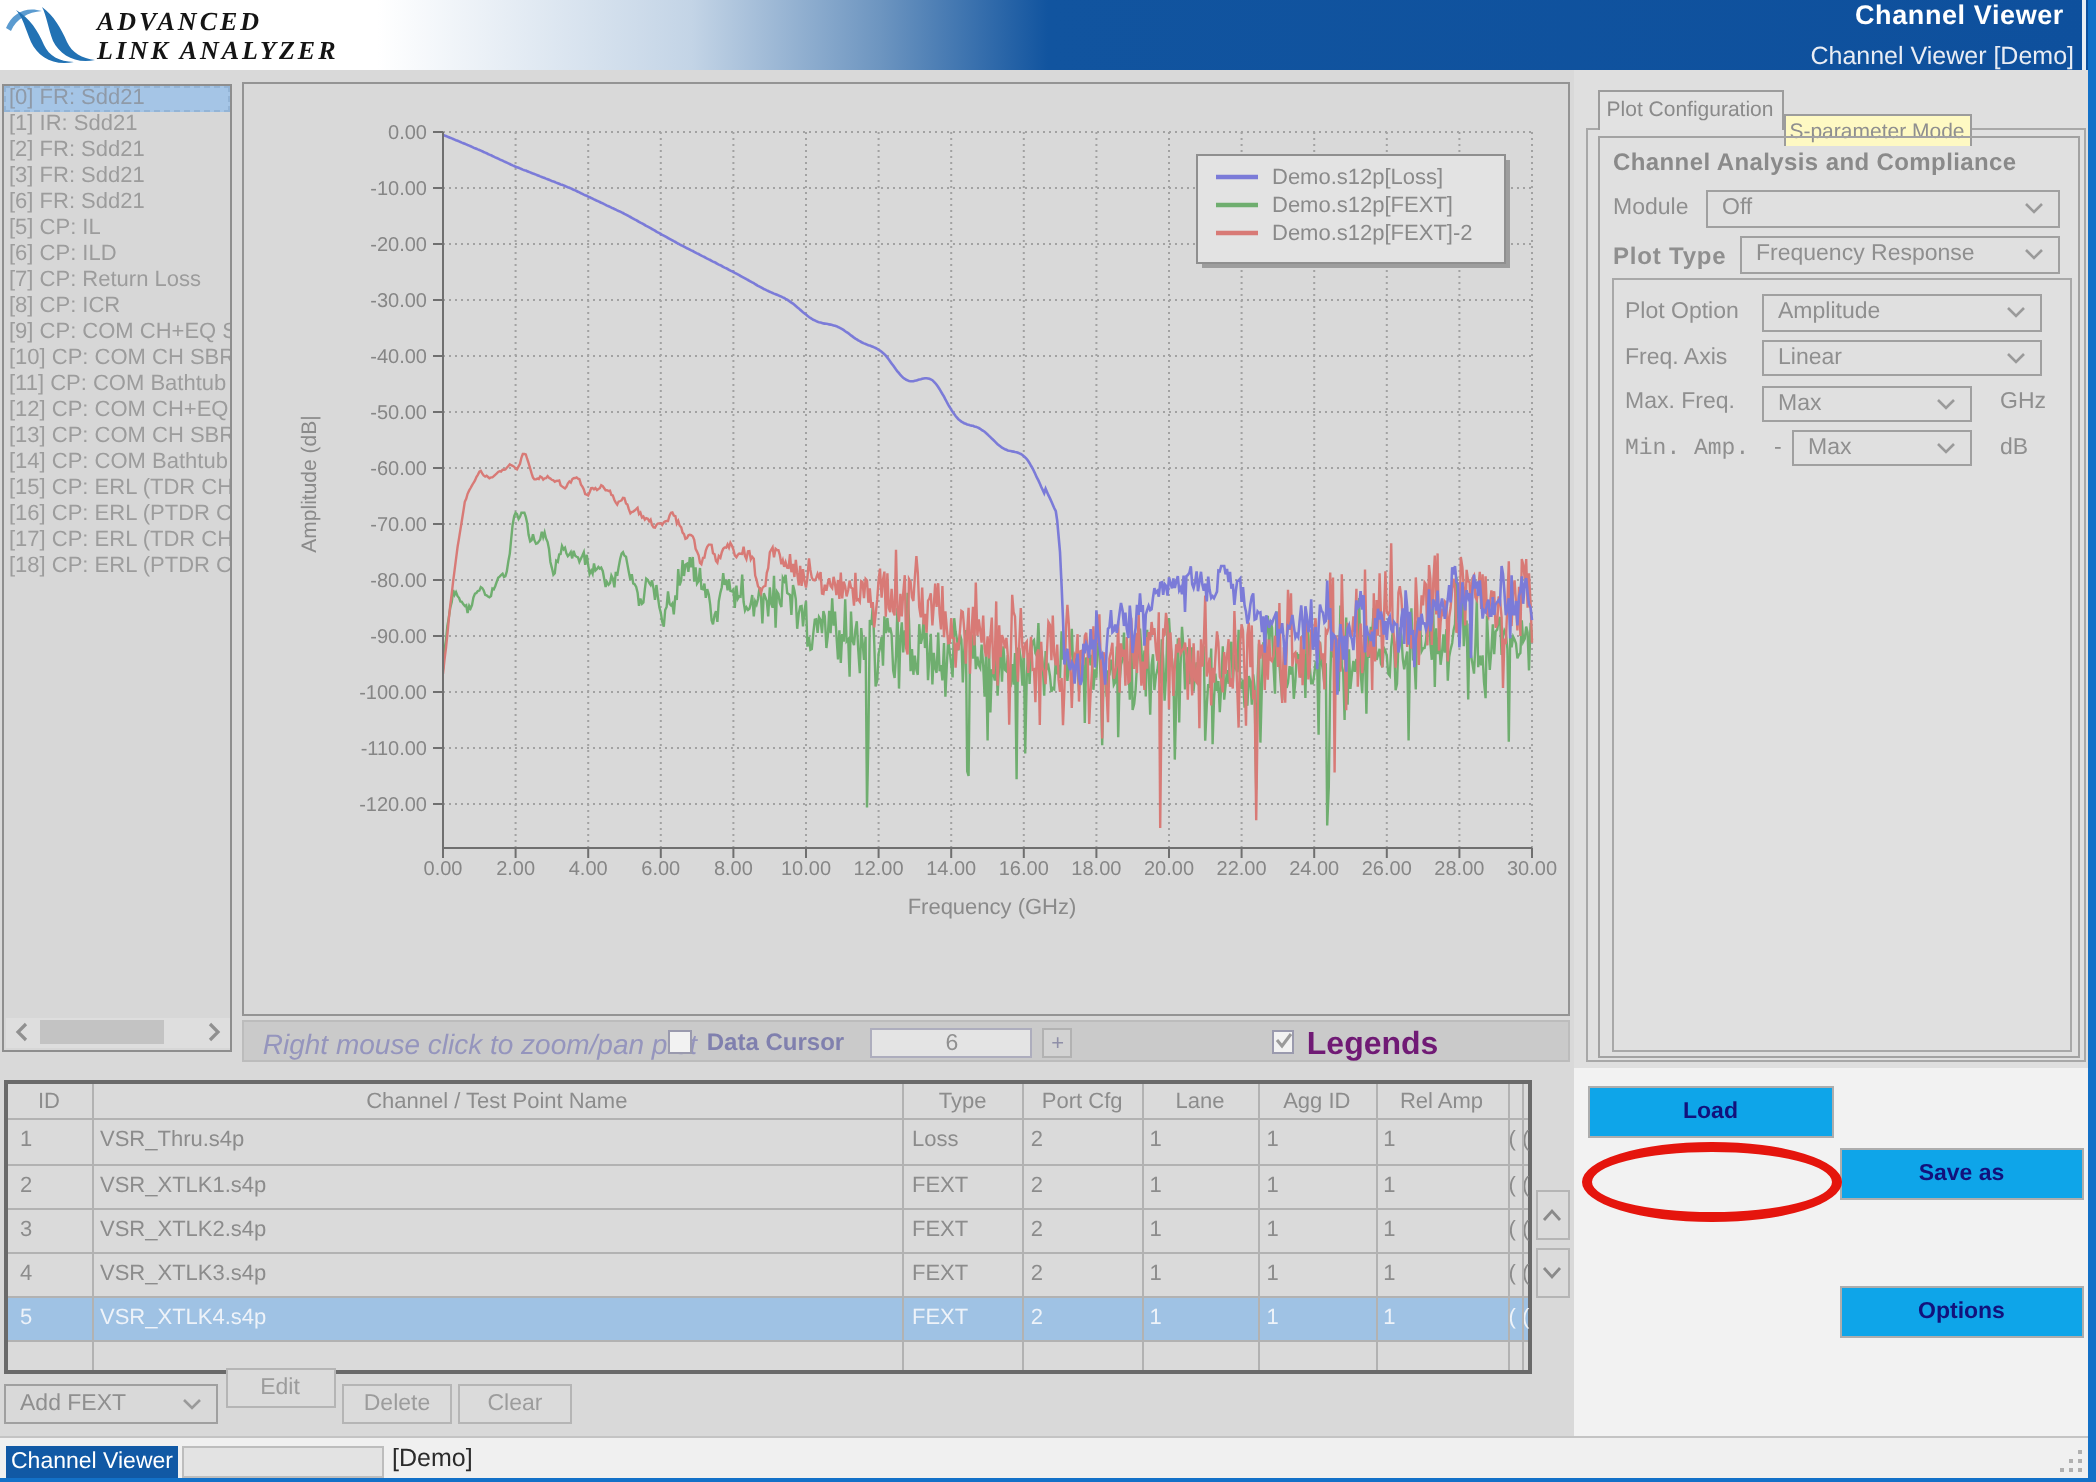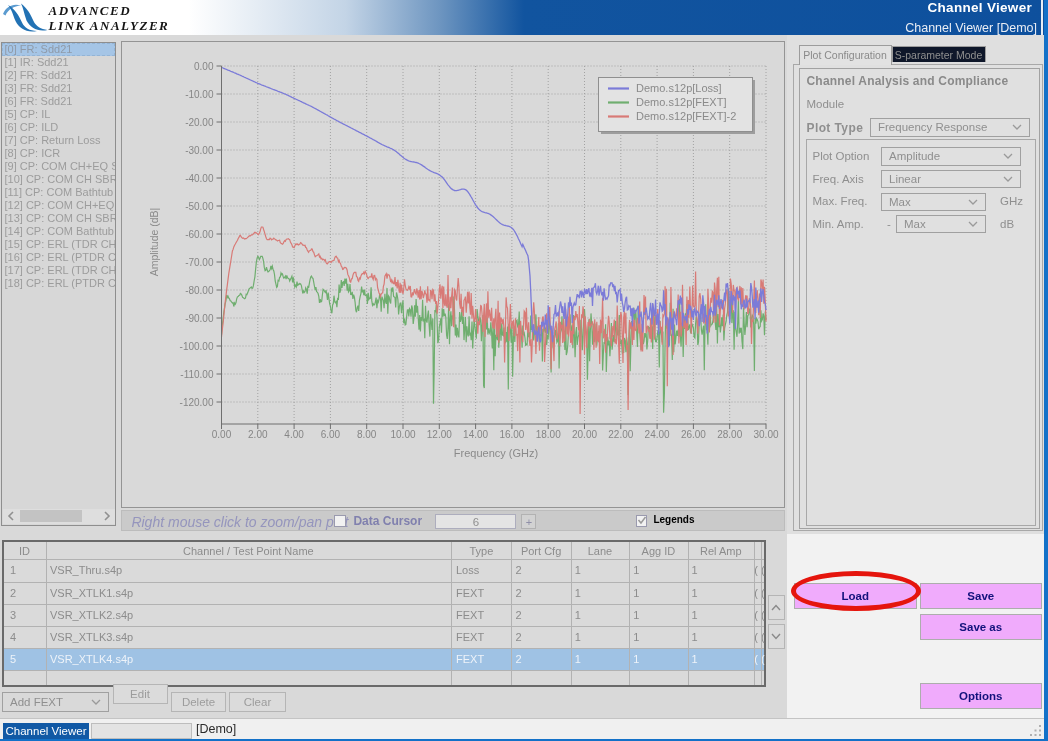--- a/index.html
+++ b/index.html
@@ -10,21 +10,21 @@
 .li{height:13px;line-height:13px;font-size:11px;color:#9c9c9c;padding-left:3px;white-space:nowrap;overflow:hidden;}
 .li.sel{background:#a5c5e6;color:#8f9aa8;outline:1px dashed #93b4d6;outline-offset:-1px;}
 #lsb{position:absolute;left:1px;bottom:1px;width:112.5px;height:15px;background:#dedede;}
 #plotpanel{position:absolute;left:121.4px;top:41.4px;width:664px;height:467px;background:#d9d9d9;border:1px solid #949494;}
 #pbar{position:absolute;left:121.4px;top:509.5px;width:664px;height:21.5px;background:#cacaca;border:1px solid #bcbcbc;}
 #tbl{position:absolute;left:1.5px;top:539.5px;width:764.5px;height:147px;background:#dadada;border:2px solid #6a6a6a;}
 .th{position:absolute;font-size:11px;color:#8c8c8c;text-align:center;line-height:18px;overflow:hidden;white-space:nowrap;}
 .tv{position:absolute;width:1px;background:#b2b2b2;}
 .thl{position:absolute;left:0px;width:760.5px;height:1px;background:#b2b2b2;}
 .tc{position:absolute;font-size:11px;display:flex;align-items:center;white-space:nowrap;}
-.btn{position:absolute;background:#f0abfc;border:1px solid #adadad;color:#12127c;font-weight:bold;font-size:11.5px;display:flex;align-items:center;justify-content:center;margin-top:40px;}
+.btn{position:absolute;background:#0ea5e9;border:1px solid #adadad;color:#12127c;font-weight:bold;font-size:11.5px;display:flex;align-items:center;justify-content:center;}
 .gbtn{position:absolute;background:#dbdbdb;border:1px solid #b5b5b5;color:#9c9c9c;font-size:11.5px;display:flex;align-items:center;justify-content:center;}
 .cb{position:absolute;z-index:4;border:1px solid #a0a0a0;color:#8f8f8f;font-size:11.5px;display:flex;align-items:center;}
 .lbl{position:absolute;font-size:11.5px;color:#8f8f8f;}
 #rpanel{position:absolute;left:787px;top:34.5px;width:257px;height:499px;background:#dfdfdf;}
 #bpanel{position:absolute;left:787px;top:533.5px;width:257px;height:184px;background:#f2f2f2;}
 #sbar{position:absolute;left:0;top:718px;width:1048px;height:21px;background:#f0f0f0;border-top:1px solid #c4c4c4;}
 #bluebottom{position:absolute;left:0;top:739px;width:1048px;height:2px;background:#1371c8;}
 #blueright{position:absolute;left:1044px;top:0;width:4px;height:741px;background:#1371c8;}
 </style></head><body>
 <div id="root">
@@ -192,21 +192,21 @@
   <div style="position:absolute;left:9px;top:3px;font-size:14px;font-style:italic;color:#9595bd;">Right mouse click to zoom/pan plot</div>
   <div style="position:absolute;left:212px;top:4.5px;width:11.5px;height:11.5px;background:#f2f2f2;border:1px solid #9a9aae;"></div>
   <div style="position:absolute;left:231px;top:3px;font-size:12px;font-weight:bold;color:#8080ae;">Data Cursor</div>
   <div style="position:absolute;left:313px;top:3px;width:81px;height:15.5px;background:#e4e4e4;border:1px solid #adadbd;text-align:center;font-size:11.5px;color:#909090;line-height:14px;">6</div>
   <div style="position:absolute;left:399px;top:3px;width:15px;height:15.5px;background:#d2d2d2;border:1px solid #b2b2b2;text-align:center;font-size:11px;color:#8f8fa8;line-height:14px;">+</div>
   <div style="position:absolute;left:513.6px;top:4.5px;width:11.5px;height:11.5px;background:#f2f2f2;border:1px solid #9a9aae;">
     <svg width="10" height="9" viewBox="0 0 10 9" style="position:absolute;left:0px;top:0px;">
           <path d="M1.5 4 L4 7 L8.5 1" fill="none" stroke="#9a9a9a" stroke-width="1.5"></path>
         </svg>
   </div>
-  <div style="position:absolute;left:531px;top:3px;font-size:10px;font-weight:bold;color:#000000;">Legends</div>
+  <div style="position:absolute;left:531px;top:3px;font-size:16px;font-weight:bold;color:#701a75;">Legends</div>
 </div>
 
 <div id="tbl">
       <div class="th" style="left:0px;width:42.0px;top:0px;height:17.8px;">ID</div>
       <div class="th" style="left:42px;width:405.8px;top:0px;height:17.8px;">Channel / Test Point Name</div>
       <div class="th" style="left:447.8px;width:60.1px;top:0px;height:17.8px;">Type</div>
       <div class="th" style="left:507.9px;width:59.4px;top:0px;height:17.8px;">Port Cfg</div>
       <div class="th" style="left:567.3px;width:58.4px;top:0px;height:17.8px;">Lane</div>
       <div class="th" style="left:625.7px;width:58.4px;top:0px;height:17.8px;">Agg ID</div>
       <div class="th" style="left:684.1px;width:66.3px;top:0px;height:17.8px;">Rel Amp</div>
@@ -287,25 +287,31 @@
       <svg width="10" height="6" viewBox="0 0 10 6" style="position:absolute;right:7px;top:50%;margin-top:-3px;">
         <path d="M1 1 L5 5 L9 1" fill="none" stroke="#9a9a9a" stroke-width="1.3"></path>
       </svg>
     </div>
 <div class="gbtn" style="left:112.5px;top:684px;width:55px;height:20px;">Edit</div>
 <div class="gbtn" style="left:171px;top:691.5px;width:55px;height:20px;">Delete</div>
 <div class="gbtn" style="left:229px;top:691.5px;width:57px;height:20px;">Clear</div>
 
 <div id="rpanel"></div>
 <div style="position:absolute;left:798.5px;top:45px;width:93px;height:20px;background:#e2e2e2;border:1px solid #9c9c9c;border-bottom:none;z-index:3;text-align:center;font-size:10.5px;color:#8a8a8a;line-height:19px;">Plot Configuration</div>
-<div style="position:absolute;left:891.5px;top:46px;width:94px;height:16px;background:#0f172a;border:1px solid #9c9c9c;border-bottom:none;z-index:2;text-align:center;font-size:10.5px;color:#8f8f8f;line-height:16px;">S-parameter Mode</div>
+<div style="position:absolute;left:891.5px;top:57px;width:94px;height:16px;background:#fef9c3;border:1px solid #9c9c9c;border-bottom:none;z-index:2;text-align:center;font-size:10.5px;color:#8f8f8f;line-height:16px;">S-parameter Mode</div>
 <div style="position:absolute;left:793px;top:64px;width:250px;height:467px;background:#e0e0e0;border:1px solid #a8a8a8;z-index:1;"></div>
 <div style="position:absolute;left:799px;top:67.5px;width:240.5px;height:461px;border:1px solid #a2a2a2;z-index:2;"></div>
 <div class="lbl" style="left:806.5px;top:74px;font-size:12px;font-weight:bold;color:#8a8a8a;letter-spacing:.2px;z-index:3;">Channel Analysis and Compliance</div>
 <div class="lbl" style="left:806.5px;top:98px;z-index:3;">Module</div>
+<div class="cb" style="left:853px;top:95px;width:176.5px;height:18.5px;">
+      <span style="padding-left:7px;">Off</span>
+      <svg width="10" height="6" viewBox="0 0 10 6" style="position:absolute;right:7px;top:50%;margin-top:-3px;">
+        <path d="M1 1 L5 5 L9 1" fill="none" stroke="#9a9a9a" stroke-width="1.3"></path>
+      </svg>
+    </div>
 <div class="lbl" style="left:806.5px;top:121px;font-weight:bold;font-size:12px;letter-spacing:.4px;z-index:3;">Plot Type</div>
 <div class="cb" style="left:870px;top:118px;width:159.5px;height:18.5px;">
       <span style="padding-left:7px;">Frequency Response</span>
       <svg width="10" height="6" viewBox="0 0 10 6" style="position:absolute;right:7px;top:50%;margin-top:-3px;">
         <path d="M1 1 L5 5 L9 1" fill="none" stroke="#9a9a9a" stroke-width="1.3"></path>
       </svg>
     </div>
 <div style="position:absolute;left:805.5px;top:139px;width:230px;height:387px;border:1px solid #a8a8a8;z-index:2;"></div>
 <div class="lbl" style="left:812.5px;top:150px;z-index:3;">Plot Option</div>
 <div class="cb" style="left:881px;top:147px;width:140px;height:18.5px;">
@@ -322,33 +328,32 @@
       </svg>
     </div>
 <div class="lbl" style="left:812.5px;top:195px;z-index:3;">Max. Freq.</div>
 <div class="cb" style="left:881px;top:192.5px;width:105px;height:18.5px;">
       <span style="padding-left:7px;">Max</span>
       <svg width="10" height="6" viewBox="0 0 10 6" style="position:absolute;right:7px;top:50%;margin-top:-3px;">
         <path d="M1 1 L5 5 L9 1" fill="none" stroke="#9a9a9a" stroke-width="1.3"></path>
       </svg>
     </div>
 <div class="lbl" style="left:1000px;top:195px;z-index:3;text-align:center;">GHz</div>
-<div class="lbl" style="left:812.5px;top:217.5px;z-index:3;">Min. Amp.</div>
+<div class="lbl" style="left:812.5px;top:217.5px;z-index:3;font-family:Liberation Mono, monospace;">Min. Amp.</div>
 <div class="lbl" style="left:887px;top:217.5px;z-index:3;">-</div>
 <div class="cb" style="left:896px;top:214.5px;width:90px;height:18.5px;">
       <span style="padding-left:7px;">Max</span>
       <svg width="10" height="6" viewBox="0 0 10 6" style="position:absolute;right:7px;top:50%;margin-top:-3px;">
         <path d="M1 1 L5 5 L9 1" fill="none" stroke="#9a9a9a" stroke-width="1.3"></path>
       </svg>
     </div>
 <div class="lbl" style="left:1000px;top:217.5px;z-index:3;">dB</div>
 
 <div id="bpanel"></div>
 <div class="btn" style="left:794px;top:542.5px;width:122.5px;height:26px;">Load</div>
-<div class="btn" style="left:919.5px;top:542.5px;width:122.5px;height:26px;">Save</div>
 <div class="btn" style="left:919.5px;top:573.5px;width:122.5px;height:26px;">Save as</div>
 <div class="btn" style="left:919.5px;top:642.5px;width:122.5px;height:26.5px;">Options</div>
 <div style="position:absolute;left:791px;top:570.5px;width:129.5px;height:40px;border:5px solid #e5150d;border-radius:50%;z-index:5;"></div>
 
 <div id="sbar">
   <div style="position:absolute;left:3px;top:3.5px;width:86px;height:16px;background:#1159a5;color:#fff;font-size:11.5px;text-align:center;line-height:16px;">Channel Viewer</div>
   <div style="position:absolute;left:91px;top:3.5px;width:101px;height:16px;background:#e3e3e3;border:1px solid #bdbdbd;"></div>
   <div style="position:absolute;left:196px;top:3px;font-size:12.5px;color:#2b2b2b;">[Demo]</div>
   <svg width="12" height="12" viewBox="0 0 12 12" style="position:absolute;right:6px;top:6px;">
     <g fill="#b0b0b0">

